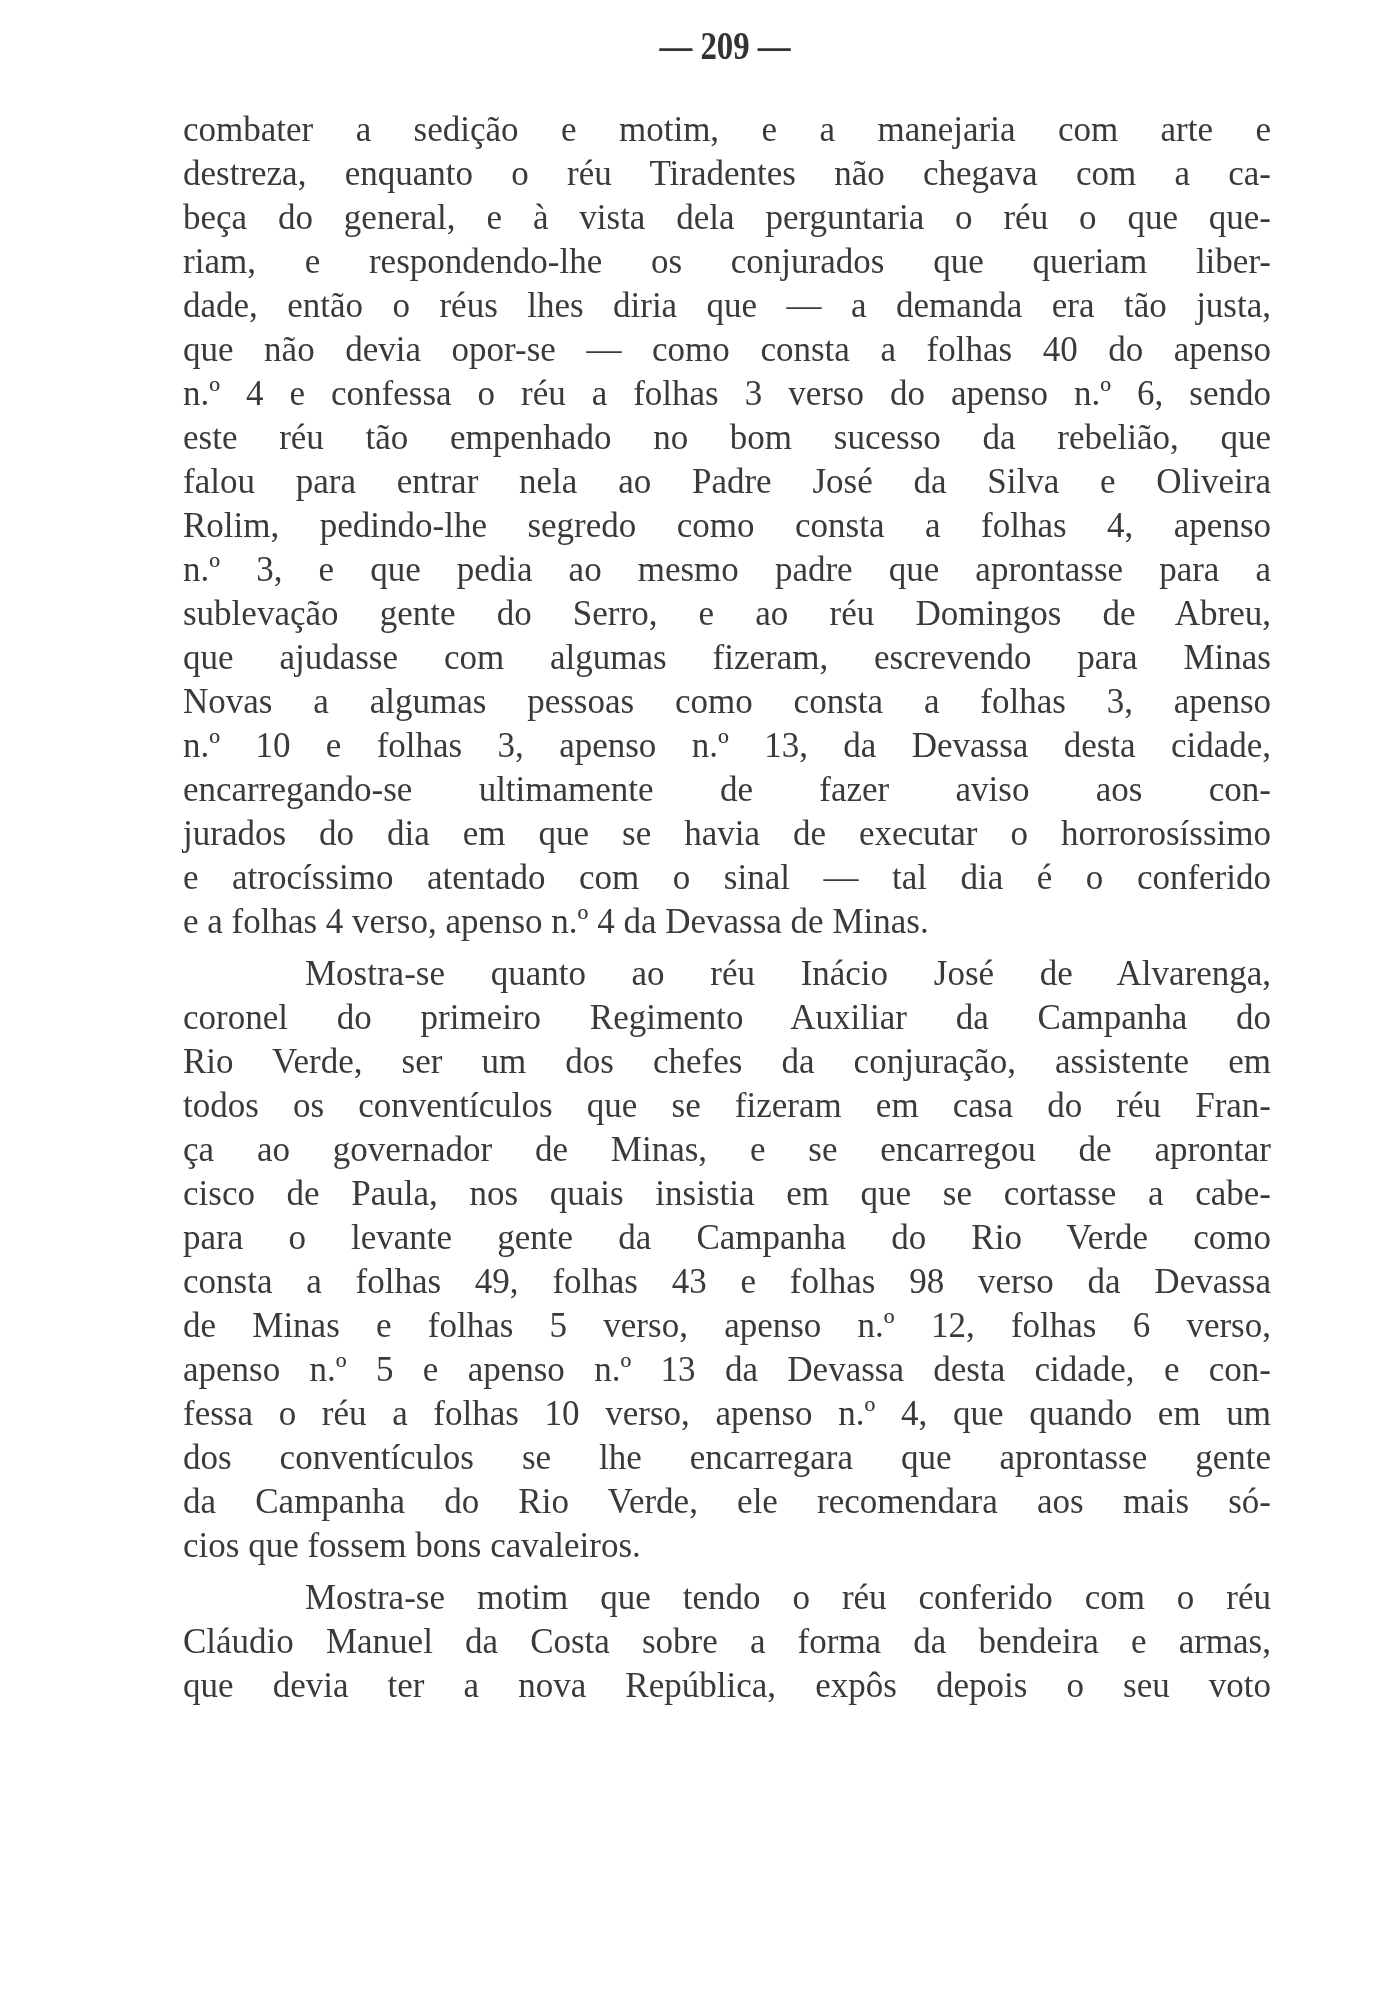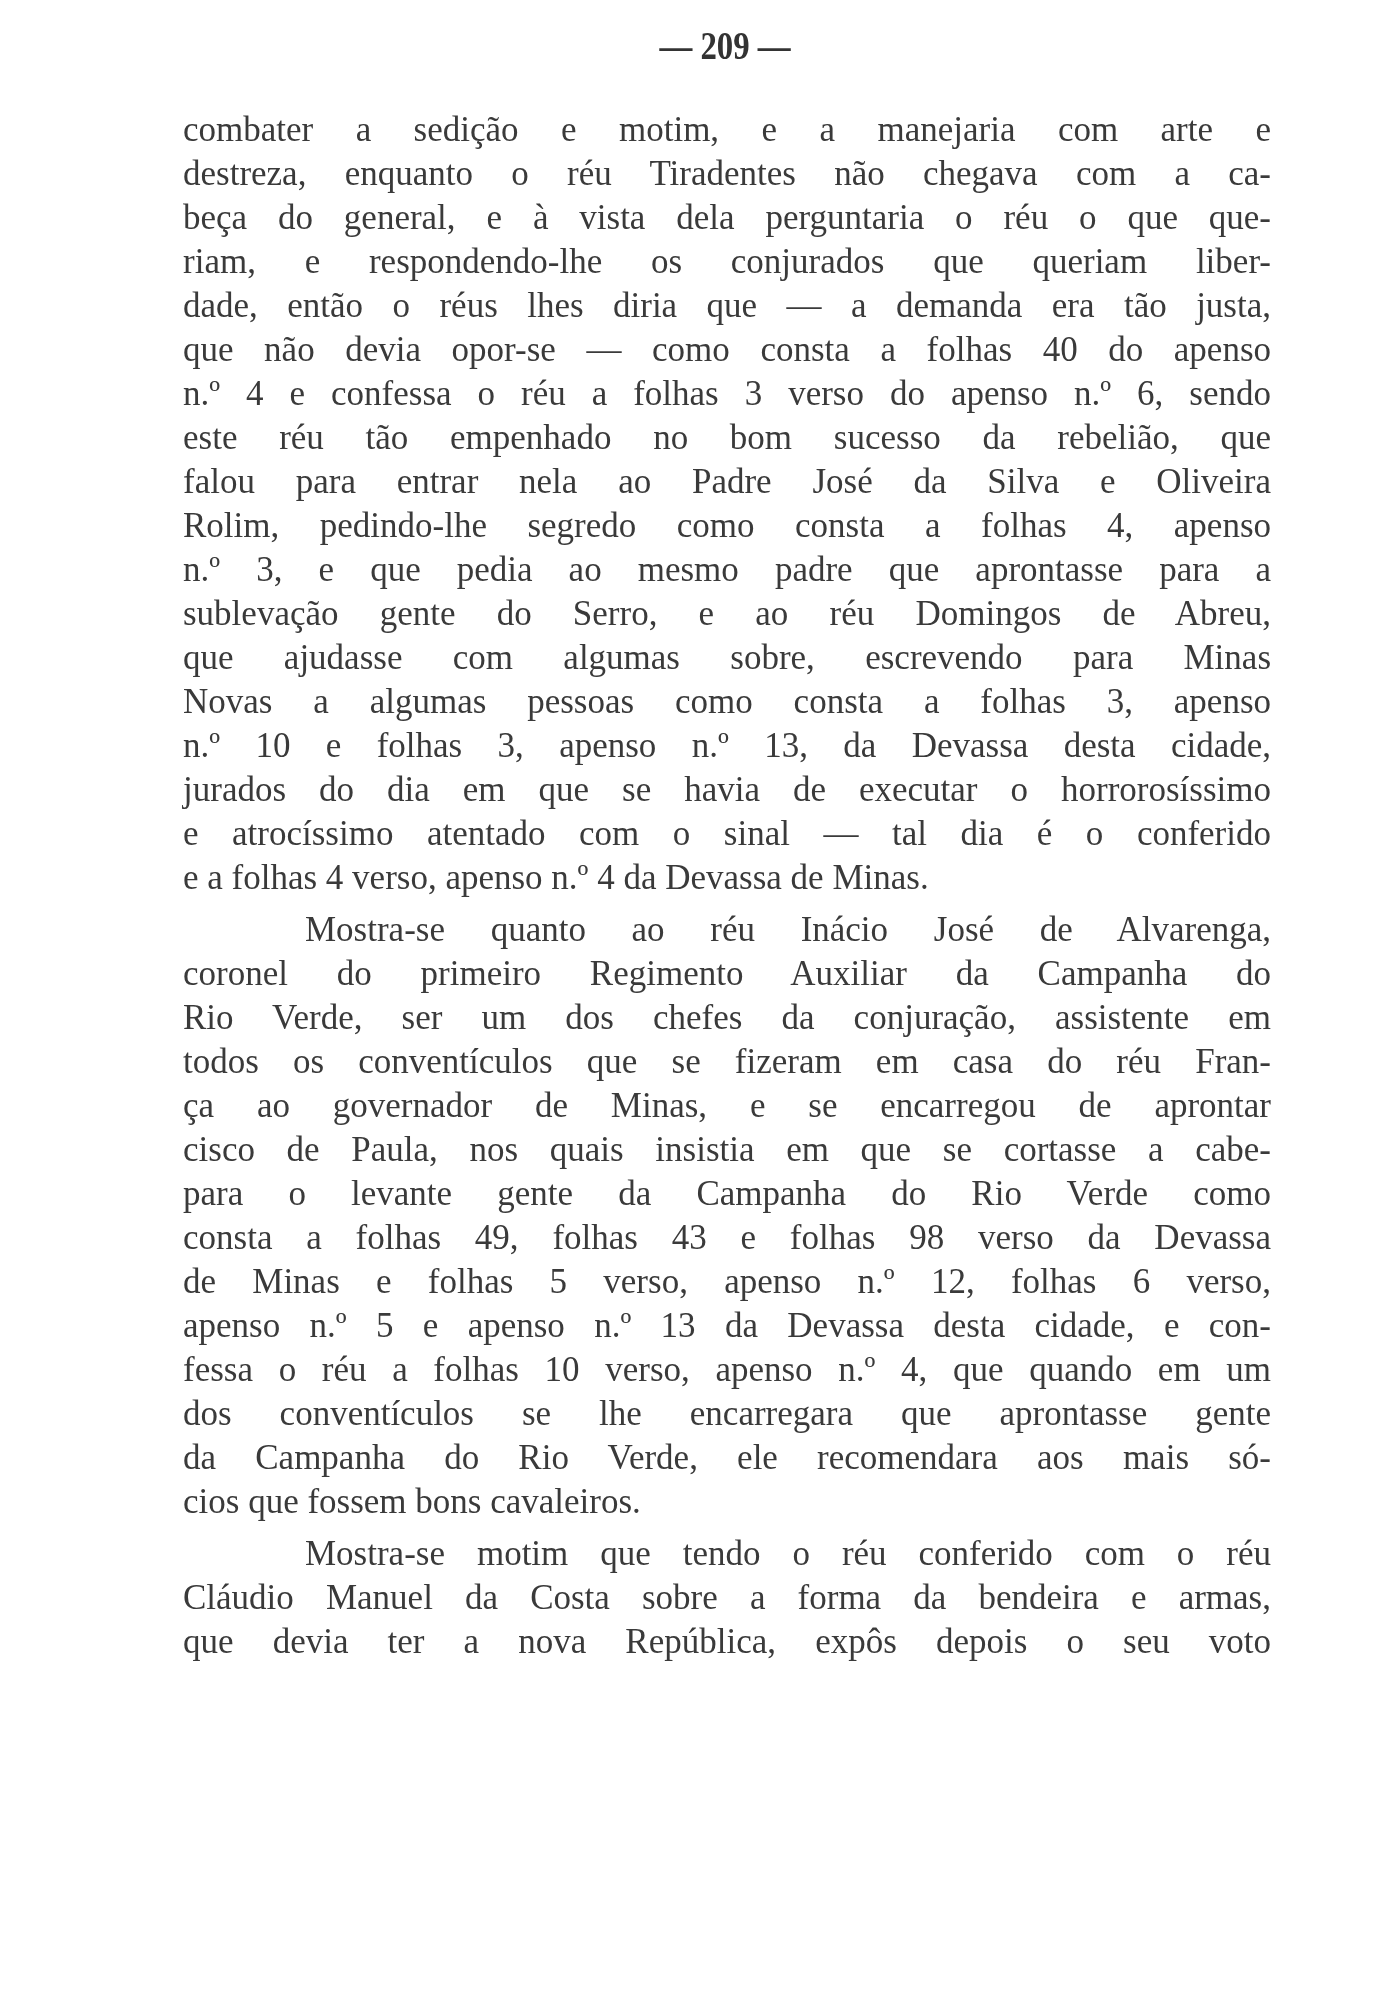--- a/index.html
+++ b/index.html
@@ -48,23 +48,24 @@
       <div class="line"><span>beça do general, e à vista dela perguntaria o réu o que que-</span></div>
       <div class="line"><span>riam, e respondendo-lhe os conjurados que queriam liber-</span></div>
       <div class="line"><span>dade, então o réus lhes diria que — a demanda era tão justa,</span></div>
       <div class="line"><span>que não devia opor-se — como consta a folhas 40 do apenso</span></div>
       <div class="line"><span>n.º 4 e confessa o réu a folhas 3 verso do apenso n.º 6, sendo</span></div>
       <div class="line"><span>este réu tão empenhado no bom sucesso da rebelião, que</span></div>
       <div class="line"><span>falou para entrar nela ao Padre José da Silva e Oliveira</span></div>
       <div class="line"><span>Rolim, pedindo-lhe segredo como consta a folhas 4, apenso</span></div>
       <div class="line"><span>n.º 3, e que pedia ao mesmo padre que aprontasse para a</span></div>
       <div class="line"><span>sublevação gente do Serro, e ao réu Domingos de Abreu,</span></div>
-      <div class="line"><span>que ajudasse com algumas sobre, escrevendo para Minas</span></div>
+      <div class="line"><span>que ajudasse com algumas fizeram, escrevendo para Minas</span></div>
       <div class="line"><span>Novas a algumas pessoas como consta a folhas 3, apenso</span></div>
       <div class="line"><span>n.º 10 e folhas 3, apenso n.º 13, da Devassa desta cidade,</span></div>
+      <div class="line"><span>encarregando-se ultimamente de fazer aviso aos con-</span></div>
       <div class="line"><span>jurados do dia em que se havia de executar o horrorosíssimo</span></div>
       <div class="line"><span>e atrocíssimo atentado com o sinal — tal dia é o conferido</span></div>
       <div class="line last"><span>e a folhas 4 verso, apenso n.º 4 da Devassa de Minas.</span></div>
     </div>
     <div class="para">
       <div class="line indent"><span>Mostra-se quanto ao réu Inácio José de Alvarenga,</span></div>
       <div class="line"><span>coronel do primeiro Regimento Auxiliar da Campanha do</span></div>
       <div class="line"><span>Rio Verde, ser um dos chefes da conjuração, assistente em</span></div>
       <div class="line"><span>todos os conventículos que se fizeram em casa do réu Fran-</span></div>
       <div class="line"><span>ça ao governador de Minas, e se encarregou de aprontar</span></div>

